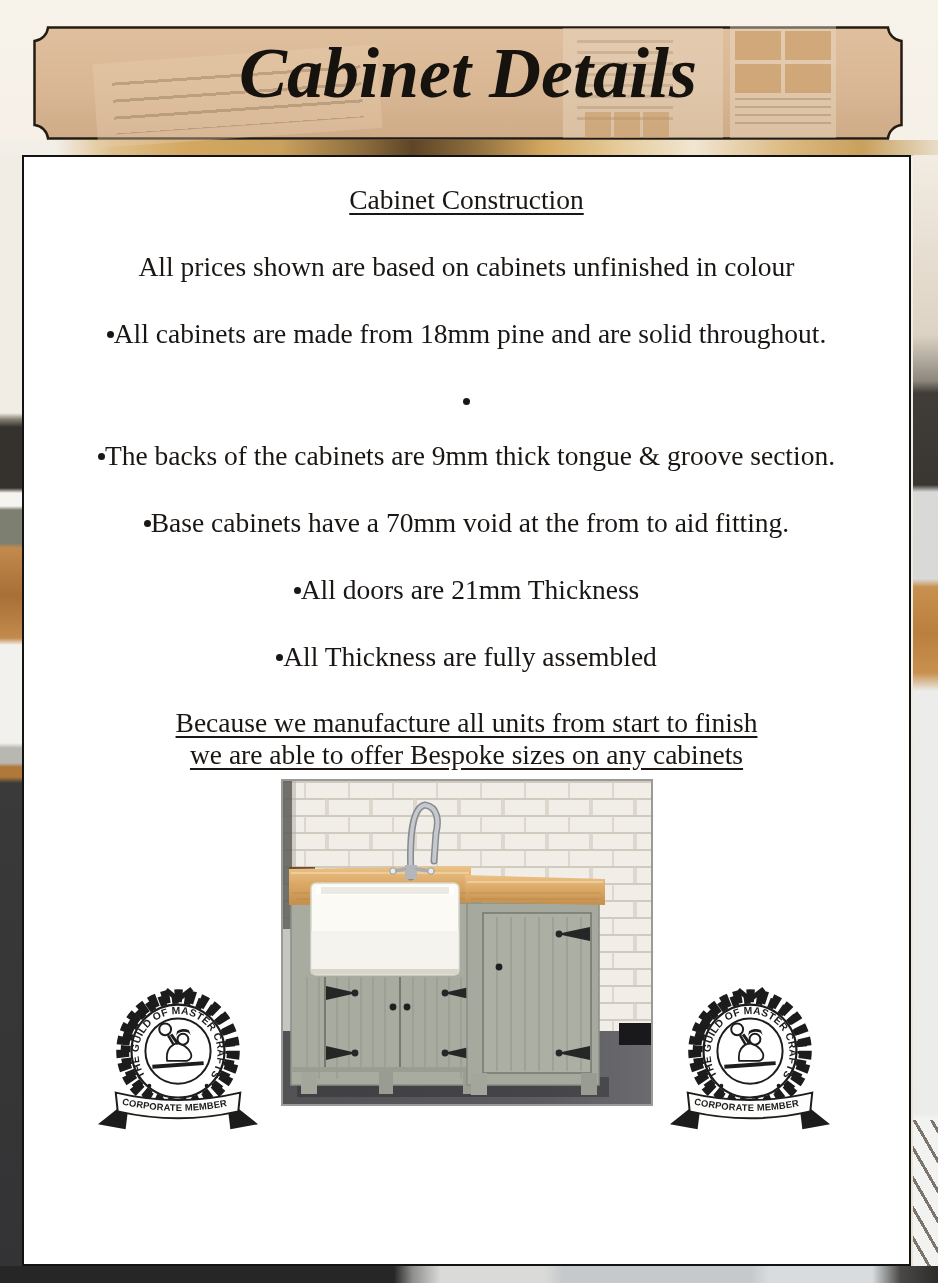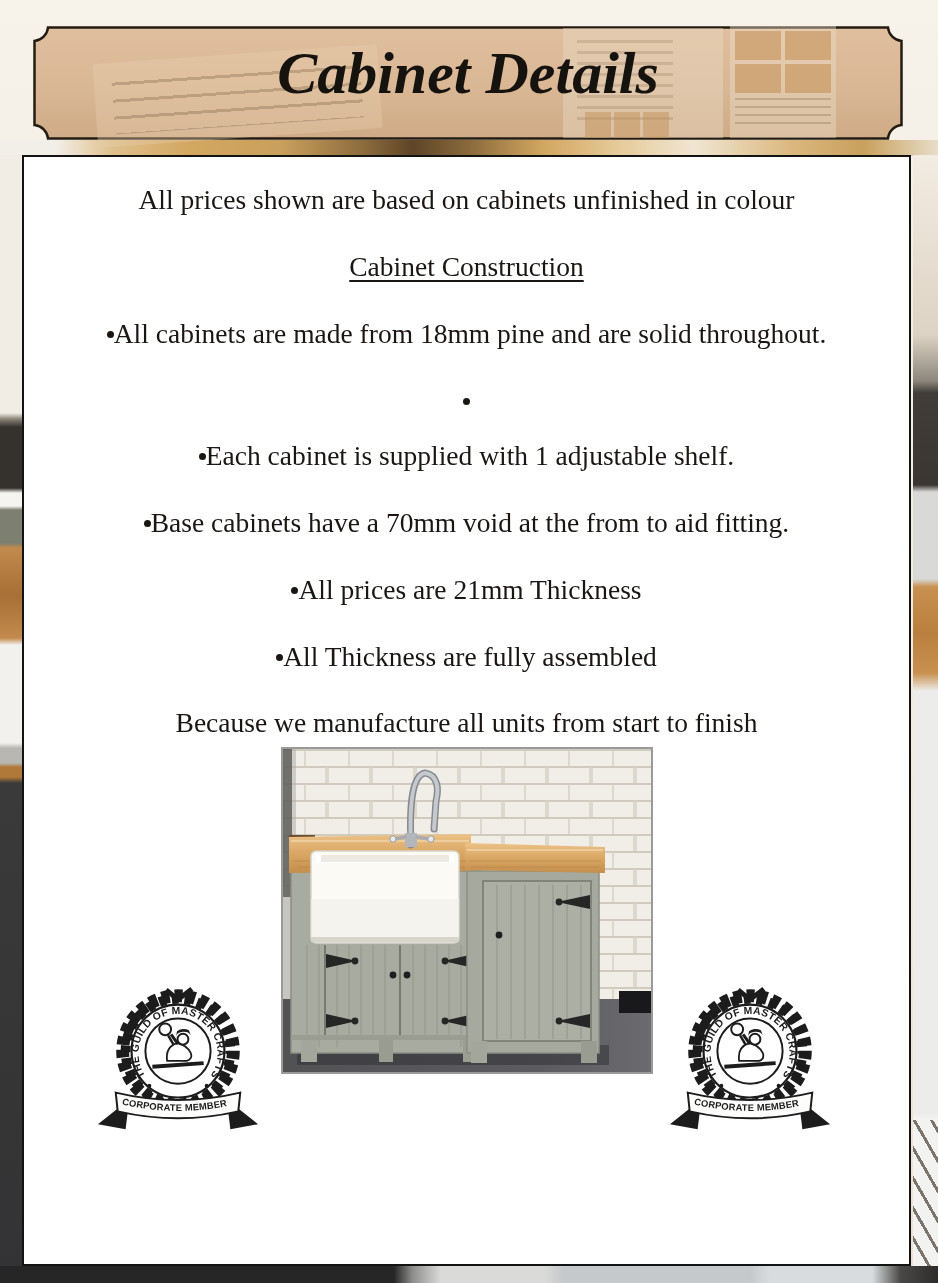--- a/index.html
+++ b/index.html
@@ -37,21 +37,21 @@
   .bg-bottom{
     position:absolute;left:0;top:1266px;width:938px;height:17px;
     background:linear-gradient(90deg,#262626 0%,#262626 42%,#8f8f8d 44%,#dadad8 47%,#dadad8 58%,#c6c9cc 60%,#c6c9cc 80%,#d8dcdf 82%,#d8dcdf 93%,#4a4846 96%,#2e2c2a 100%);
   }
   
   .plaque{position:absolute;left:33px;top:26px;width:870px;height:114px;}
   .plaque svg.shape{position:absolute;left:0;top:0;}
   .plaque-title{
     position:absolute;inset:0;display:flex;align-items:center;justify-content:center;
     padding-bottom:20px;
-    font-size:60px;font-weight:bold;font-style:italic;color:#16120e;letter-spacing:0px;
+    font-size:72px;font-weight:bold;font-style:italic;color:#16120e;letter-spacing:0px;
   }
   .sign-left{
     position:absolute;left:62px;top:28px;width:285px;height:84px;transform:rotate(-4deg);
     background:rgba(231,205,173,.38);border-radius:2px;
   }
   .sign-left .lines{
     position:absolute;left:18px;top:14px;right:18px;bottom:12px;opacity:.35;
     background:repeating-linear-gradient(180deg,transparent 0 6px,#7d6647 6px 9px,transparent 9px 17px);
   }
   .poster-1{
@@ -80,21 +80,21 @@
     background:#ffffff;border:2px solid #131313;box-sizing:border-box;
     padding:26px 20px 0 20px;color:#1a1613;
   }
   .line{font-size:27.5px;line-height:33px;text-align:center;margin:0 0 34px 0;}
   .uline{text-decoration:underline;text-underline-offset:4px;}
   .bullet-row{display:flex;justify-content:center;align-items:flex-start;margin:0 0 34px 0;}
   .bullet-dot{flex:0 0 auto;width:7px;height:7px;border-radius:50%;background:#1a1613;margin-top:14px;}
   .bullet-text{font-size:27.5px;line-height:33px;text-align:center;white-space:pre-line;}
   .closing{margin:0 0 8px 0;}
   .closing span{display:block;font-size:27.5px;line-height:32px;text-align:center;
-    text-underline-offset:4px;}
+    text-decoration:underline;text-underline-offset:4px;}
   
   .photo{
     width:368px;height:323px;margin:0 auto;border:2px solid #9a9a98;box-sizing:content-box;
     position:relative;background:#f1efe9;
   }
   
   .badge{position:absolute;width:168px;height:158px;}
   .badge-left{left:70px;top:822px;}
   .badge-right{left:642px;top:822px;}
 </style>
@@ -138,50 +138,51 @@
     <div class="photo-strip">
         <div></div>
         <div></div>
         <div></div>
       </div>
     <div class="plaque-title">Cabinet Details</div>
   </div>
 
   <div class="sheet">
 
+    <p class="line uline">Cabinet Construction</p>
+
     <p class="line">All prices shown are based on cabinets unfinished in colour</p>
 
-    <p class="line uline">Cabinet Construction</p>
-
     <div class="bullet-row">
       <span class="bullet-dot"></span>
       <span class="bullet-text">All cabinets are made from 18mm pine and are solid throughout.</span>
     </div>
     <div class="bullet-row">
       <span class="bullet-dot"></span>
     </div>
     <div class="bullet-row">
       <span class="bullet-dot"></span>
-      <span class="bullet-text">Each cabinet is supplied with 1 adjustable shelf.</span>
+      <span class="bullet-text">The backs of the cabinets are 9mm thick tongue &amp; groove section.</span>
     </div>
     <div class="bullet-row">
       <span class="bullet-dot"></span>
       <span class="bullet-text">Base cabinets have a 70mm void at the from to aid fitting.</span>
     </div>
     <div class="bullet-row">
       <span class="bullet-dot"></span>
-      <span class="bullet-text">All prices are 21mm Thickness</span>
+      <span class="bullet-text">All doors are 21mm Thickness</span>
     </div>
     <div class="bullet-row">
       <span class="bullet-dot"></span>
       <span class="bullet-text">All Thickness are fully assembled</span>
     </div>
 
     <div class="closing">
       <span>Because we manufacture all units from start to finish</span>
+      <span>we are able to offer Bespoke sizes on any cabinets</span>
     </div>
 
     <div class="photo">
       <svg width="368" height="323" viewBox="0 0 368 323">
         <defs>
           <pattern id="bricks" width="44" height="34" patternUnits="userSpaceOnUse">
             <rect width="44" height="34" fill="#f1efe9"></rect>
             <path d="M0,1 H44 M0,18 H44" stroke="#ccc6ba" stroke-width="1.8"></path>
             <path d="M22,1 V17 M1,18 V34 M43,18 V34" stroke="#d4cfc4" stroke-width="1.6"></path>
           </pattern>

